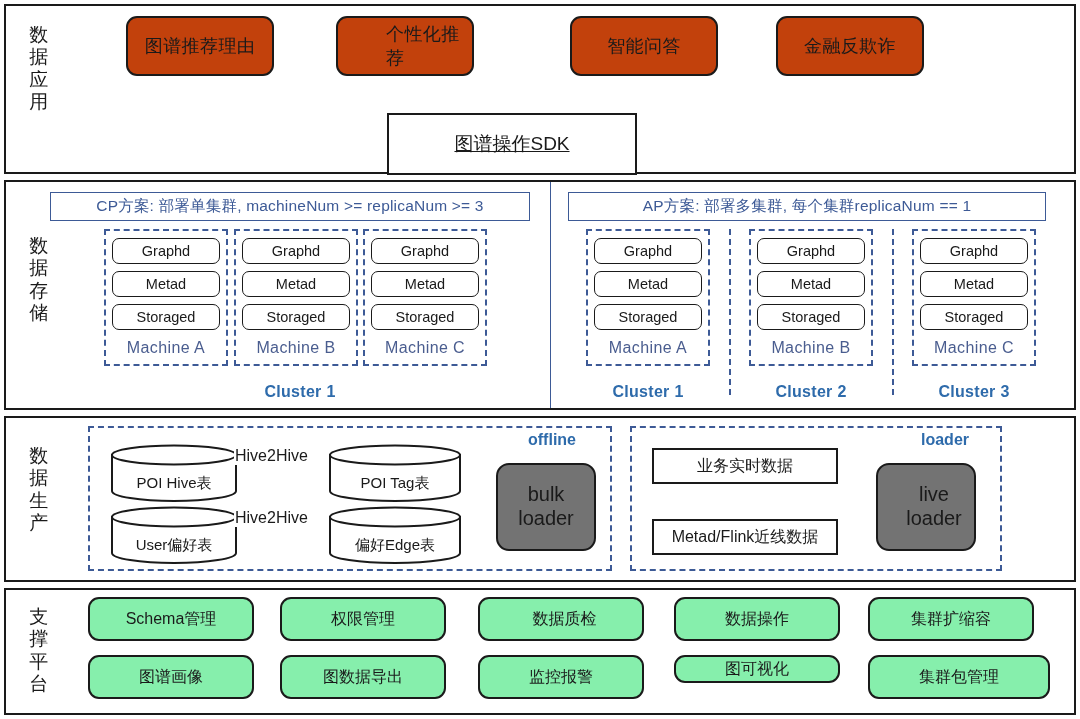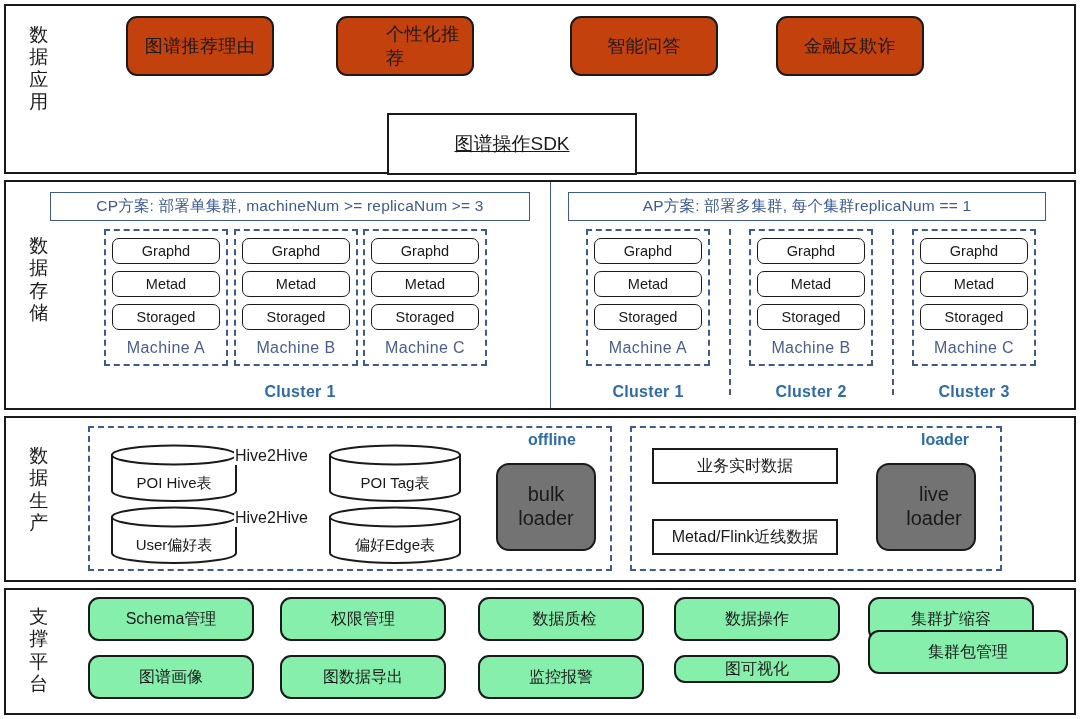--- a/index.html
+++ b/index.html
@@ -345,15 +345,15 @@
   <div class="platbox" style="left:88px;  top:597px; width:166px; height:44px;">Schema管理</div>
   <div class="platbox" style="left:280px; top:597px; width:166px; height:44px;">权限管理</div>
   <div class="platbox" style="left:478px; top:597px; width:166px; height:44px;padding-left:7px;">数据质检</div>
   <div class="platbox" style="left:674px; top:597px; width:166px; height:44px;">数据操作</div>
   <div class="platbox" style="left:868px; top:597px; width:166px; height:44px;">集群扩缩容</div>
 
   <div class="platbox" style="left:88px;  top:655px; width:166px; height:44px;">图谱画像</div>
   <div class="platbox" style="left:280px; top:655px; width:166px; height:44px;">图数据导出</div>
   <div class="platbox" style="left:478px; top:655px; width:166px; height:44px;">监控报警</div>
   <div class="platbox" style="left:674px; top:655px; width:166px; height:28px;">图可视化</div>
-  <div class="platbox" style="left:868px; top:630px; width:200px; height:44px;">集群包管理</div>
+  <div class="platbox" style="left:868px; top:655px; width:182px; height:44px;">集群包管理</div>
 
 </div>
 
 </body></html>

